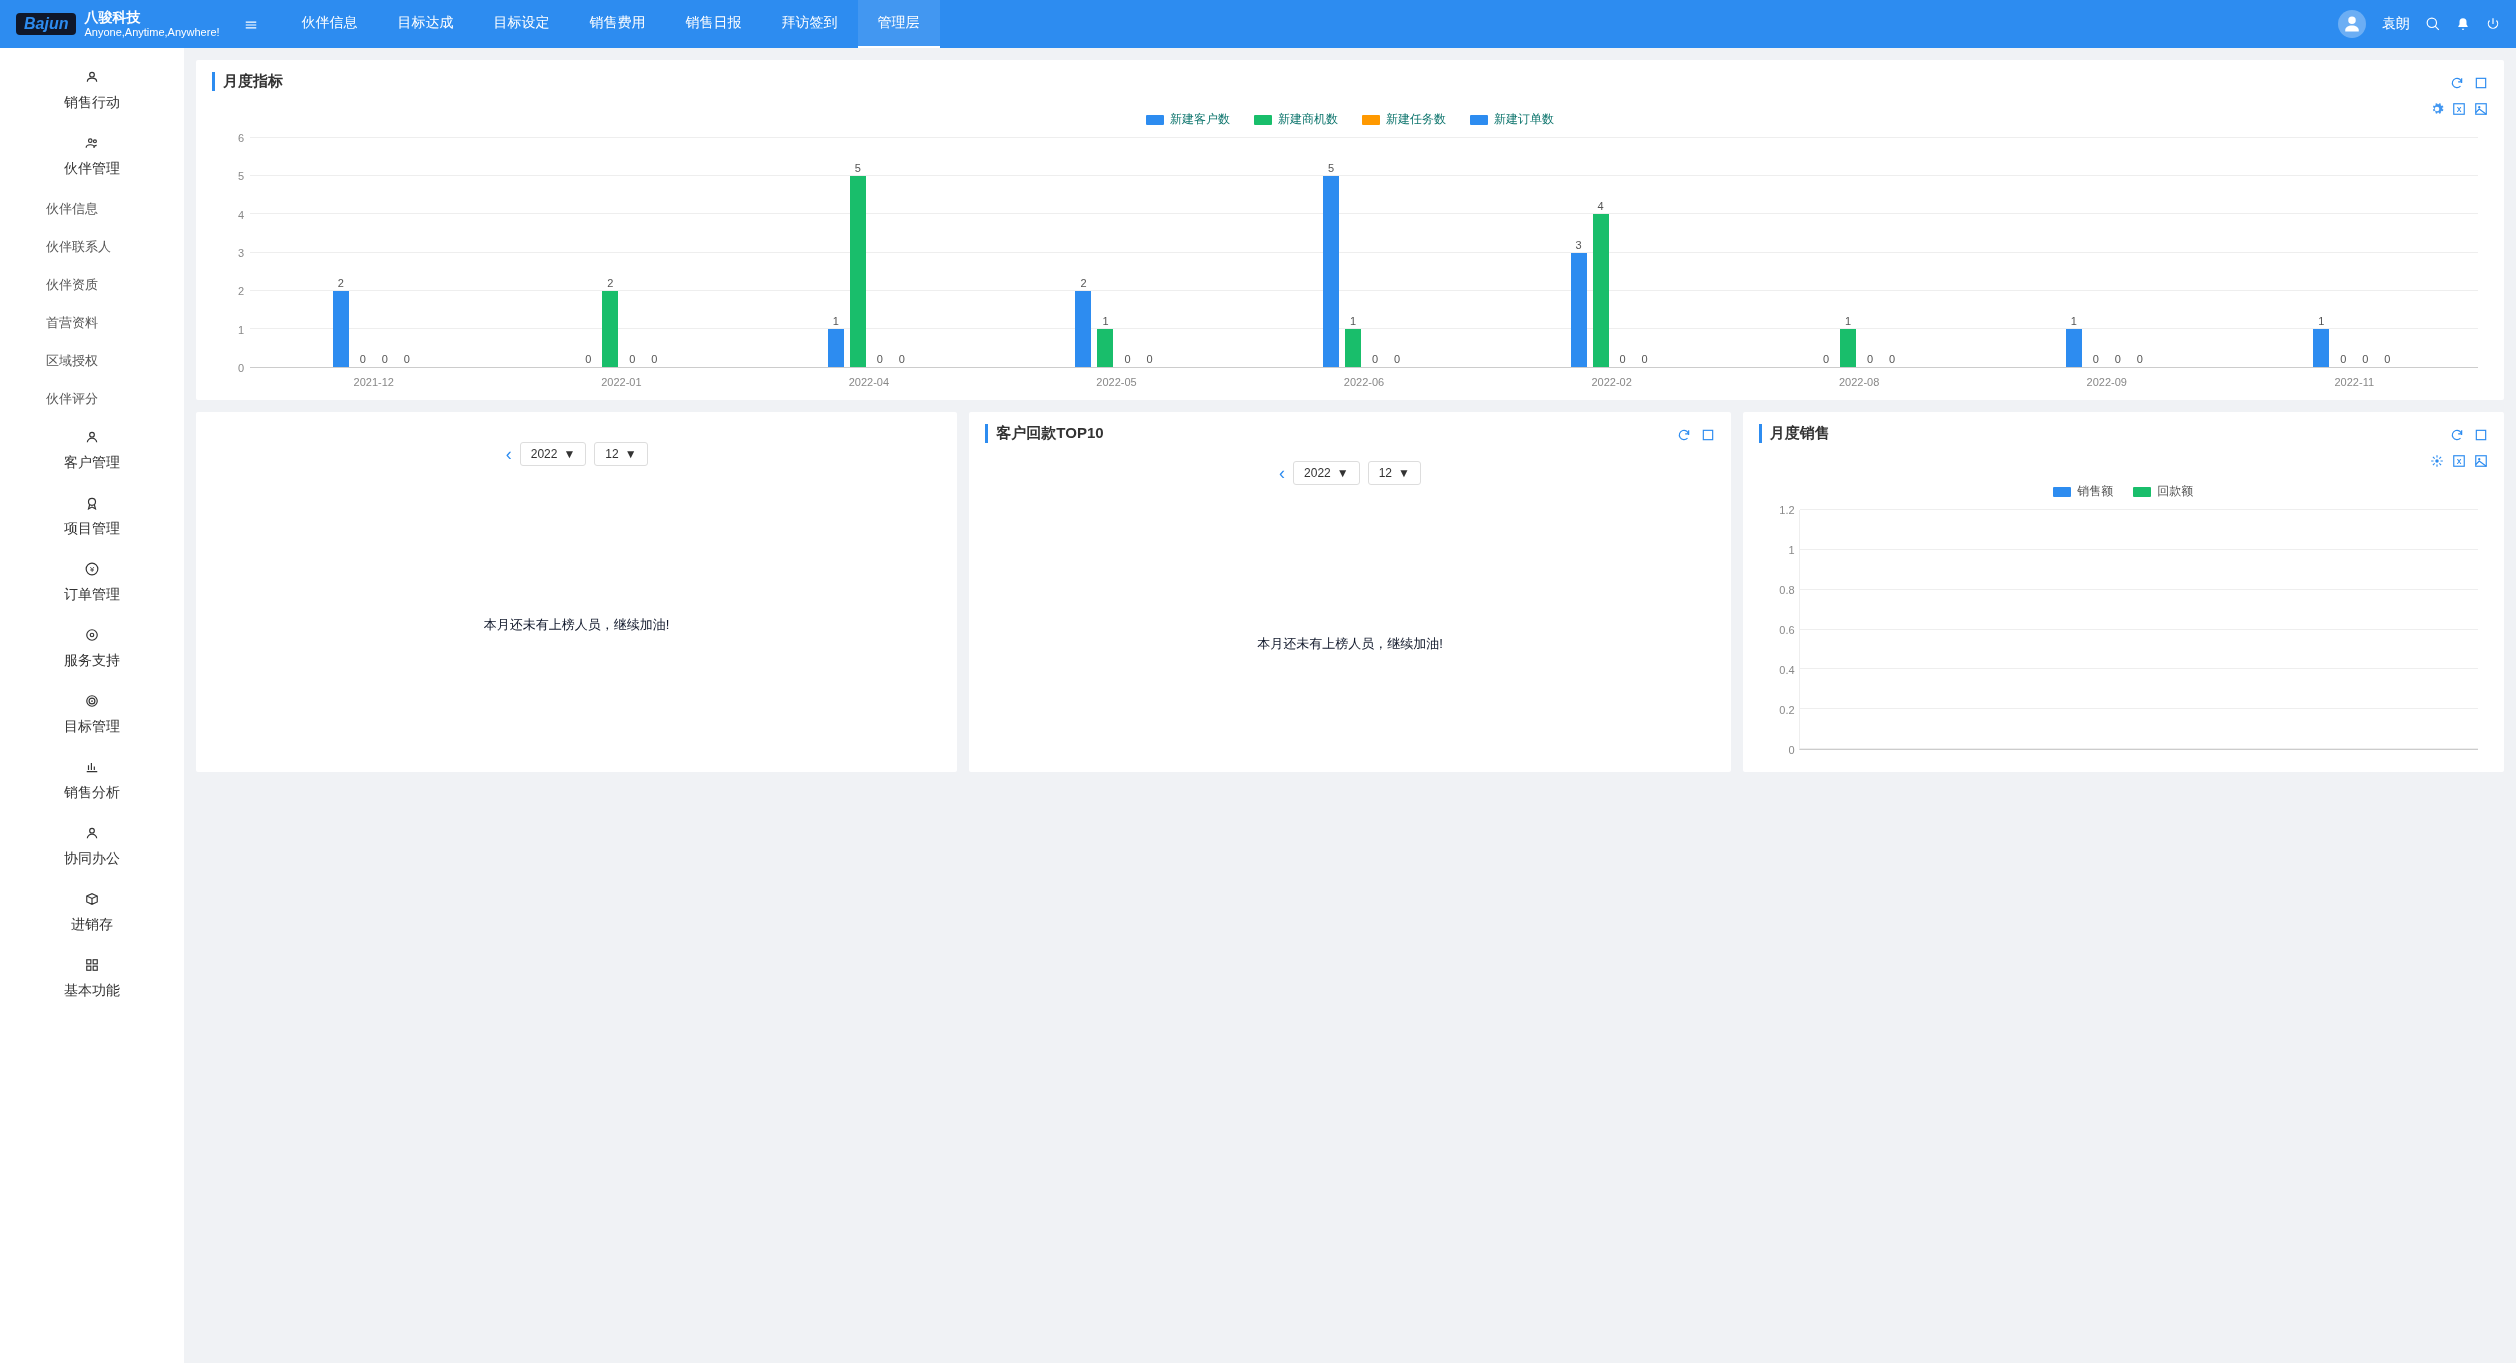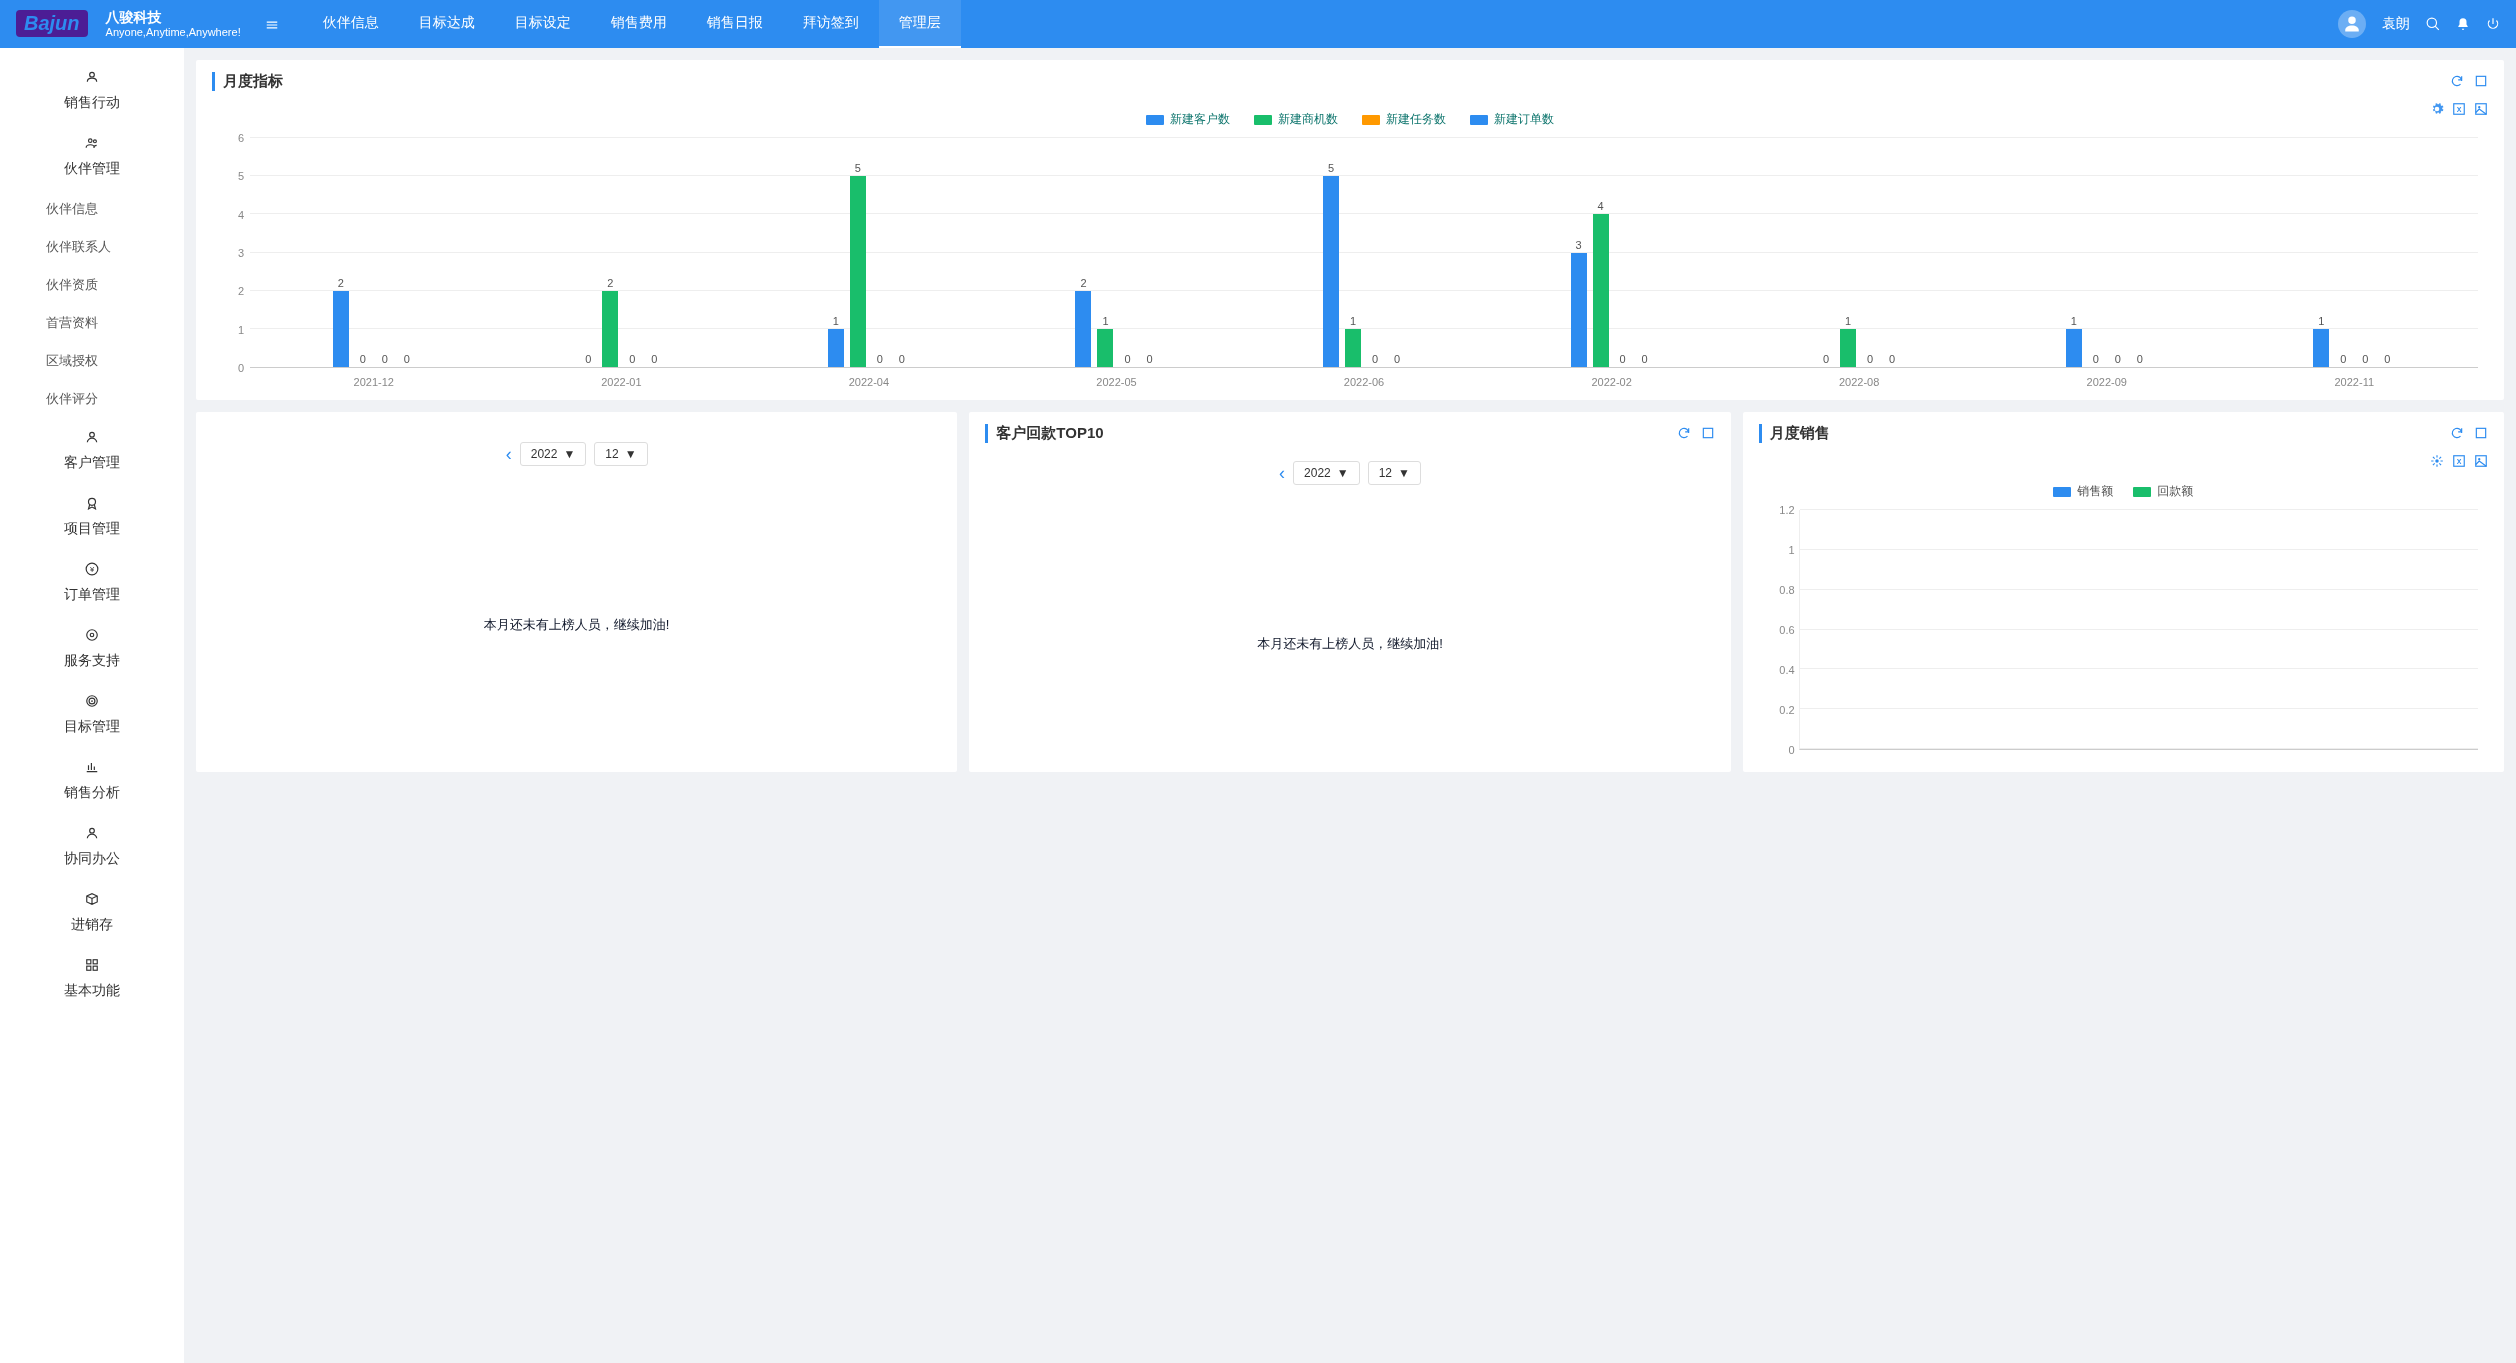--- a/index.html
+++ b/index.html
@@ -1,21 +1,21 @@
 <!DOCTYPE html>
 <html><head>
 <meta charset="utf-8">
 <style>
 * { margin: 0; padding: 0; box-sizing: border-box; }
 body { font-family: "Microsoft YaHei", "PingFang SC", Arial, sans-serif; background: #f0f2f5; color: #333; font-size: 14px; overflow-x: hidden; }
 
 
 .header { background: #2d8cf0; height: 48px; display: flex; align-items: center; color: #fff; padding: 0 16px; position: relative; z-index: 10; }
 .logo { display: flex; align-items: center; margin-right: 24px; }
-.logo-box { background: #4c1d95; color: #2d8cf0; font-weight: bold; font-style: italic; padding: 2px 8px; border-radius: 4px; font-size: 20px; margin-right: 18px; }
+.logo-box { background: #0f172a; color: #2d8cf0; font-weight: bold; font-style: italic; padding: 2px 8px; border-radius: 4px; font-size: 16px; margin-right: 8px; }
 .logo-sub { font-size: 11px; line-height: 1.1; }
 .logo-sub .cn { font-size: 14px; font-weight: bold; }
 .header .menu-toggle { margin-right: 24px; cursor: pointer; font-size: 16px; }
 .topnav { display: flex; align-items: stretch; height: 48px; flex: 1; }
 .topnav-item { padding: 0 20px; display: flex; align-items: center; cursor: pointer; font-size: 14px; border-bottom: 2px solid transparent; }
 .topnav-item.active { border-bottom: 2px solid #fff; background: rgba(255,255,255,0.1); }
 .header-right { display: flex; align-items: center; gap: 16px; }
 .avatar { width: 28px; height: 28px; border-radius: 50%; background: rgba(255,255,255,0.3); display: flex; align-items: center; justify-content: center; }
 .avatar svg { width: 18px; height: 18px; fill: #fff; }
 .header-icon { cursor: pointer; display: flex; align-items: center; }
@@ -23,21 +23,21 @@
 
 .body-row { display: flex; }
 .sidebar { width: 184px; background: #fff; padding-top: 10px; height: calc(100vh - 48px); overflow-y: auto; }
 .side-group { padding: 12px 18px; display: flex; align-items: center; gap: 10px; cursor: pointer; color: #333; font-size: 14px; flex-direction: column; }
 .side-sub { padding: 10px 18px 10px 46px; cursor: pointer; color: #555; font-size: 13px; }
 .side-icon { width: 16px; display: inline-flex; justify-content: center; }
 .main { flex: 1; padding: 12px; height: calc(100vh - 48px); overflow-y: auto; }
 
 
 .panel { background: #fff; border-radius: 2px; margin-bottom: 12px; padding: 12px 16px; position: relative; }
-.panel-head { display: flex; justify-content: space-between; }
+.panel-head { display: flex; align-items: center; justify-content: space-between; }
 .panel-title { font-size: 15px; font-weight: 600; padding-left: 8px; border-left: 3px solid #2d8cf0; }
 .panel-icons { display: flex; gap: 10px; color: #2d8cf0; }
 .panel-icons span { cursor: pointer; }
 .card-tools { position: absolute; top: 40px; right: 16px; display: flex; gap: 8px; color: #2d8cf0; }
 .card-tools span { cursor: pointer; }
 
 
 .chart-wrap { padding: 20px 10px 0; }
 .legend { display: flex; justify-content: center; gap: 24px; margin-bottom: 10px; font-size: 12px; color: #0f766e; }
 .legend-item { display: flex; align-items: center; gap: 6px; }

